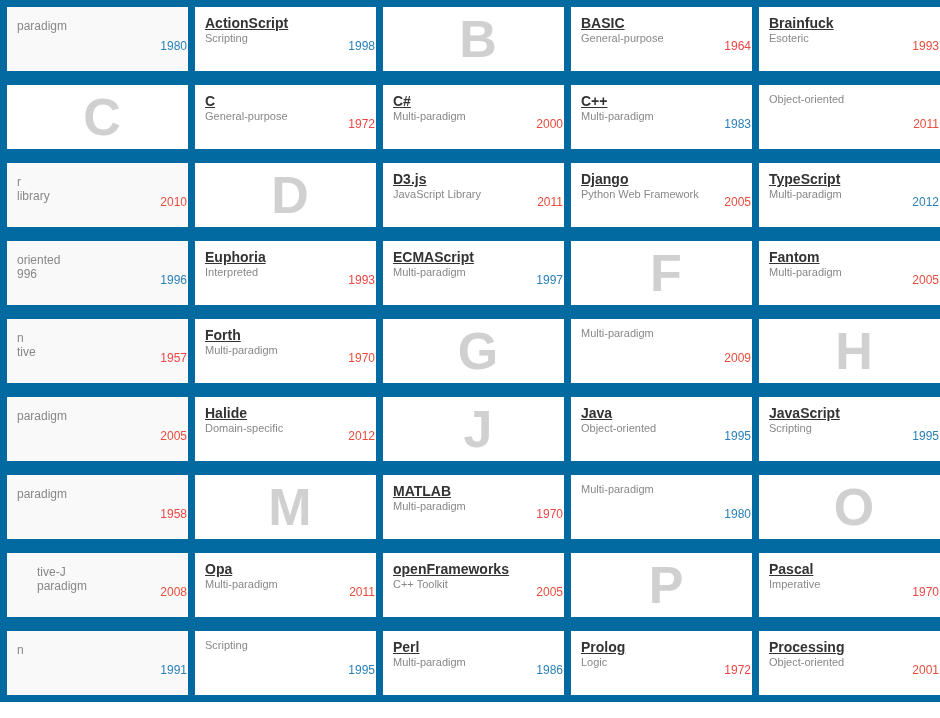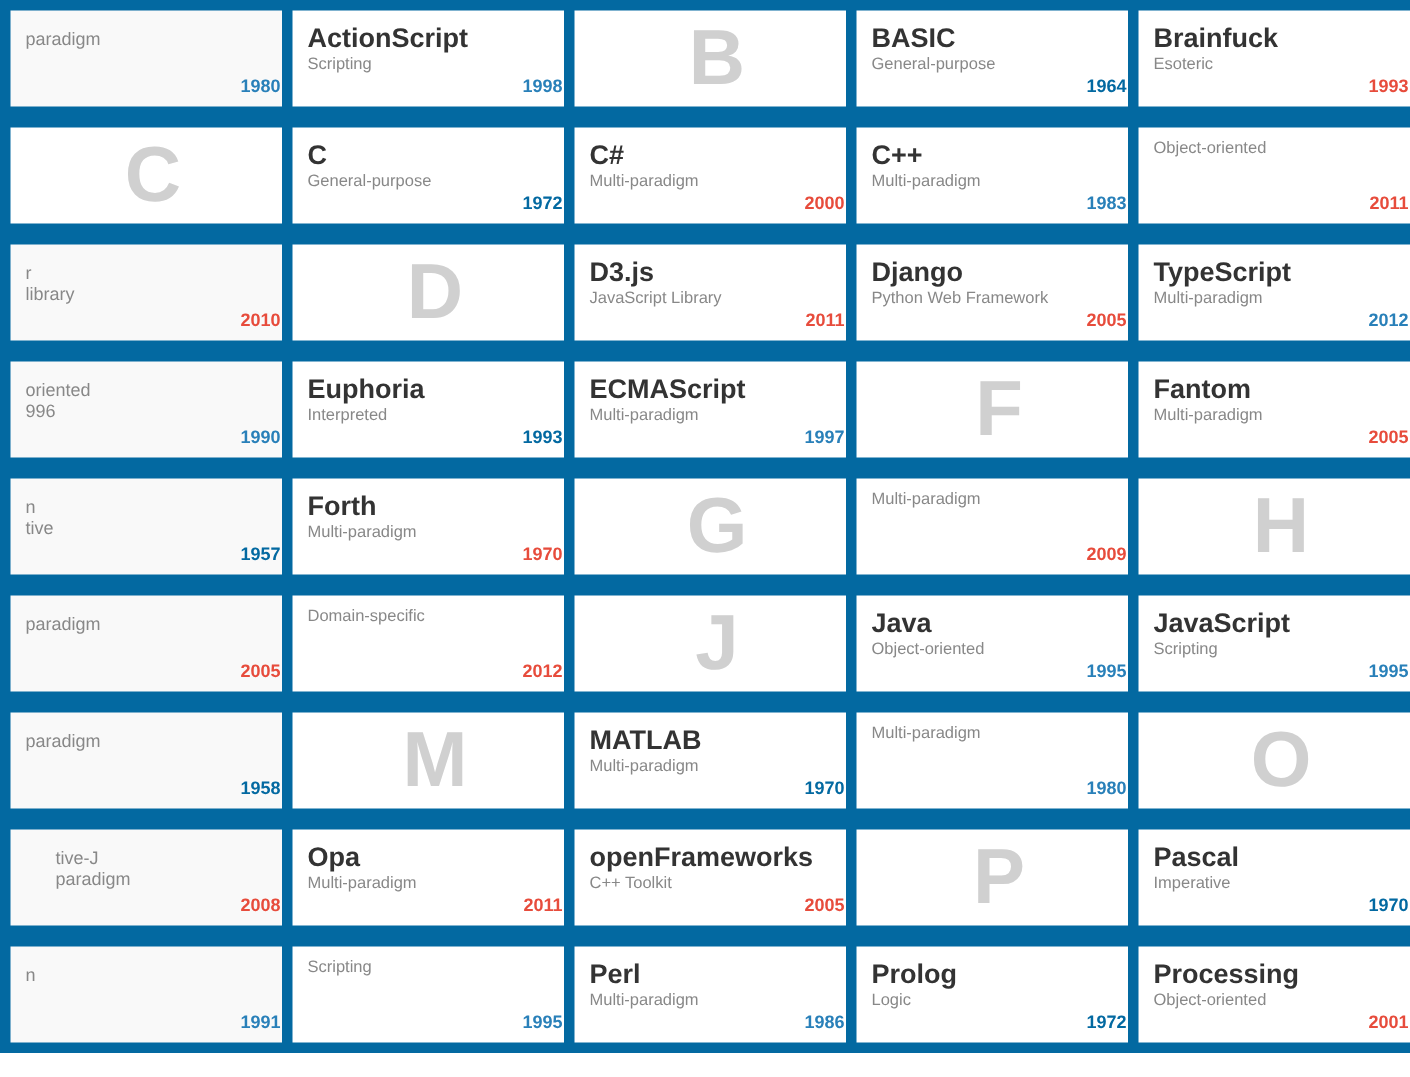--- a/index.html
+++ b/index.html
@@ -22,39 +22,40 @@
       padding: 8px 10px;
       overflow: hidden;
       background: #fff;
     }
     .cell.letter-cell {
       display: flex;
       align-items: center;
       justify-content: center;
     }
     .cell .lang-name {
-      font-size: 18px;
+      font-size: 14px;
       font-weight: bold;
       color: #333;
       line-height: 1.2;
+      text-decoration: underline;
     }
     .cell .lang-type {
       font-size: 11px;
       color: #888;
       margin-top: 0;
     }
     .cell .year {
       position: absolute;
-      bottom: 7px;
+      bottom: 18px;
       right: 10px;
       font-size: 12px;
-      font-weight: bold;
+      font-weight: normal;
     }
     .year-red { color: #e74c3c; }
-    .year-green { color: #0369a1; }
+    .year-green { color: #ef4444; }
     .year-blue { color: #2980b9; }
     .big-letter {
       font-size: 52px;
       font-weight: bold;
       color: #d0d0d0;
       line-height: 1;
     }
     .cell-partial {
       background: #f9f9f9;
     }
@@ -126,21 +127,21 @@
       <div class="year year-red">2005</div>
     </div>
     <div class="cell lang-cell">
       <div class="lang-name">TypeScript</div>
       <div class="lang-type">Multi-paradigm</div>
       <div class="year year-blue">2012</div>
     </div>
     <div class="cell cell-partial">
       <div style="font-size: 12px; color: rgb(136, 136, 136); margin-top: 4px; white-space: pre;">oriented
 996</div>
-      <div class="year year-blue">1990</div>
+      <div class="year year-blue">1996</div>
     </div>
     <div class="cell lang-cell">
       <div class="lang-name">Euphoria</div>
       <div class="lang-type">Interpreted</div>
       <div class="year year-green">1993</div>
     </div>
     <div class="cell lang-cell">
       <div class="lang-name">ECMAScript</div>
       <div class="lang-type">Multi-paradigm</div>
       <div class="year year-blue">1997</div>
@@ -171,20 +172,21 @@
       <div class="year year-red">2009</div>
     </div>
     <div class="cell letter-cell">
       <span class="big-letter">H</span>
     </div>
     <div class="cell cell-partial">
       <div style="font-size: 12px; color: rgb(136, 136, 136); margin-top: 4px; white-space: pre;">paradigm</div>
       <div class="year year-red">2005</div>
     </div>
     <div class="cell lang-cell">
+      <div class="lang-name">Halide</div>
       <div class="lang-type">Domain-specific</div>
       <div class="year year-red">2012</div>
     </div>
     <div class="cell letter-cell">
       <span class="big-letter">J</span>
     </div>
     <div class="cell lang-cell">
       <div class="lang-name">Java</div>
       <div class="lang-type">Object-oriented</div>
       <div class="year year-blue">1995</div>

